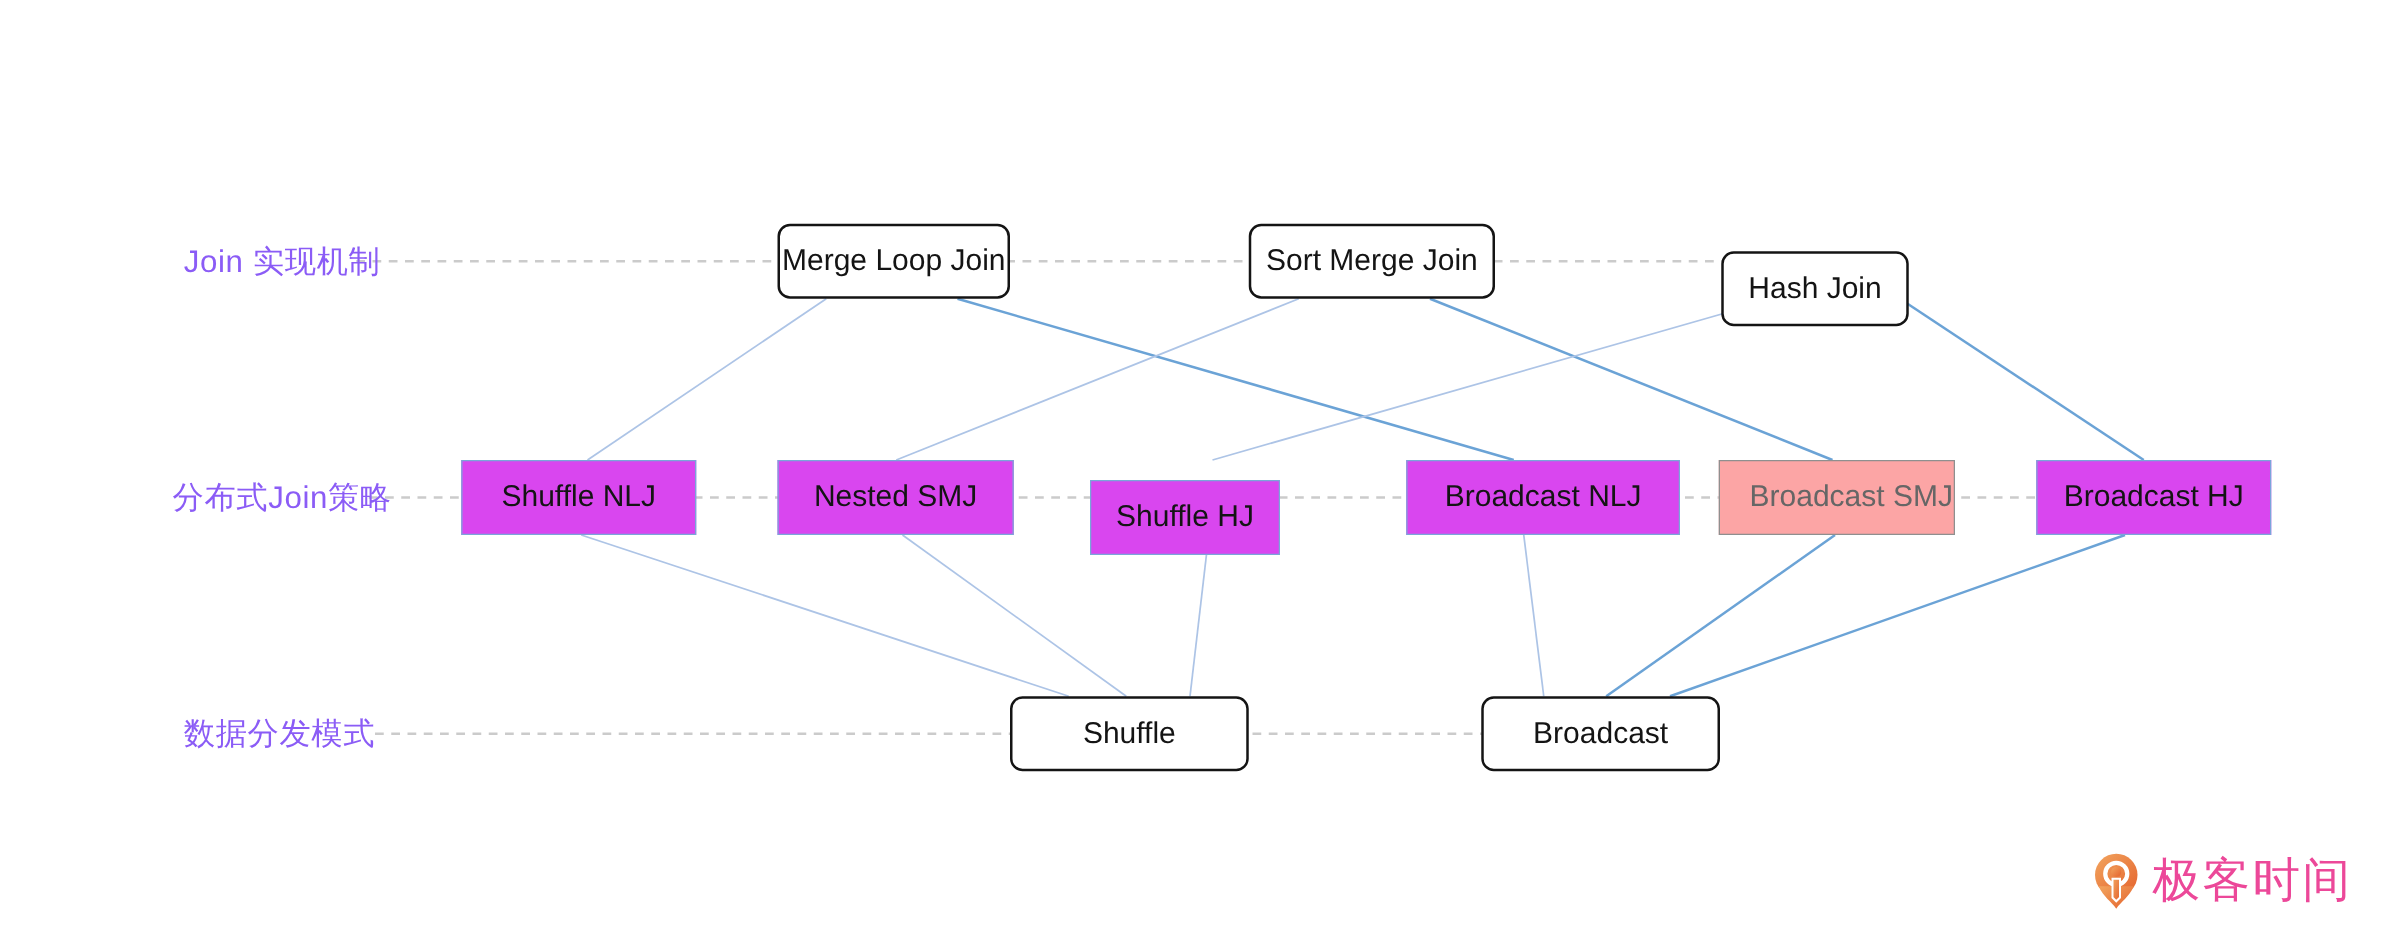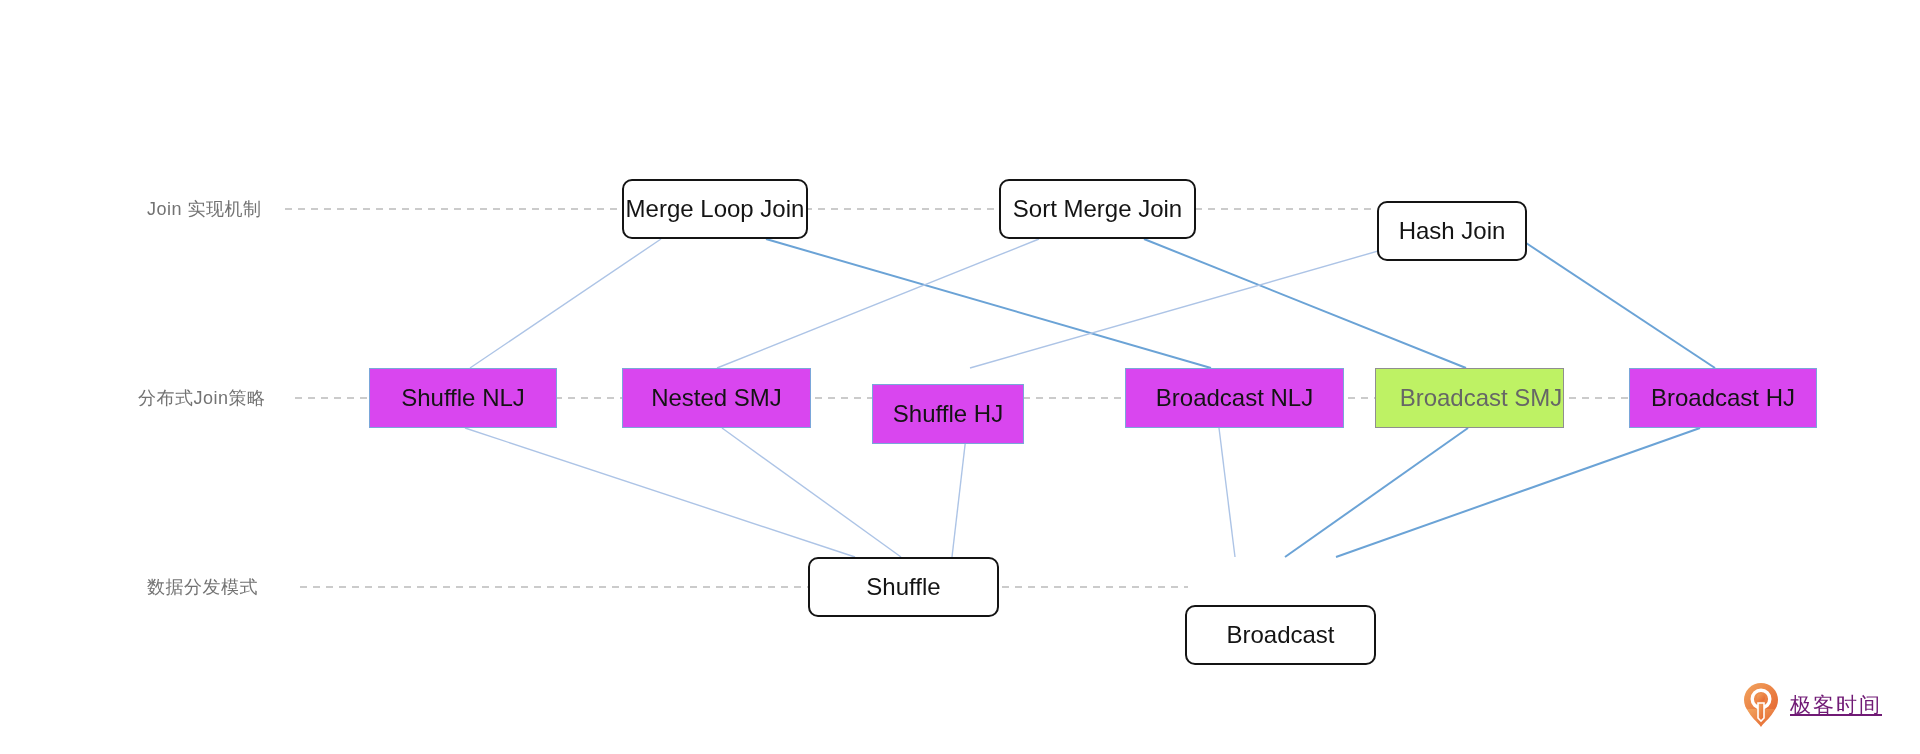--- a/index.html
+++ b/index.html
@@ -12,22 +12,22 @@
     font-family: "Liberation Sans", "DejaVu Sans", sans-serif;
   }
   svg.edge-layer {
     position: absolute;
     left: 0; top: 0;
     width: 1920px; height: 754px;
   }
   .row-label {
     position: absolute;
     transform: translateY(-50%);
-    font-size: 18px;
-    color: #737373;
+    font-size: 25px;
+    color: #8b5cf6;
     letter-spacing: 0.5px;
     white-space: nowrap;
   }
   .node {
     position: absolute;
     display: flex;
     align-items: center;
     justify-content: center;
     font-size: 24px;
     color: #141414;
@@ -39,38 +39,37 @@
     border: 2px solid #141414;
     border-radius: 10px;
     background: #ffffff;
   }
   .node.blue {
     border: 1.5px solid #7aa6d9;
     background: #d946ef;
   }
   .node.gray {
     border: 1.5px solid #8f8f8f;
-    background: #bef264;
+    background: #fca5a5;
     color: #666666;
     padding-left: 23px;
   }
   .logo {
     position: absolute;
     right: 38px;
     bottom: 24px;
     display: flex;
     align-items: center;
     gap: 8px;
   }
   .logo-text {
-    font-size: 21px;
-    color: #701a75;
+    font-size: 38px;
+    color: #ec4899;
     letter-spacing: 2px;
     white-space: nowrap;
-    text-decoration: underline;
   }
 </style>
 </head>
 <body>
 
 <div class="stage">
 
   <svg class="edge-layer" viewBox="0 0 1920 754" xmlns="http://www.w3.org/2000/svg">
       <line x1="285" y1="209" x2="1380" y2="209" stroke="#cbcbcb" stroke-width="2" stroke-dasharray="7 6"></line>
       <line x1="295" y1="398" x2="1632" y2="398" stroke="#cbcbcb" stroke-width="2" stroke-dasharray="7 6"></line>
@@ -118,21 +117,21 @@
       </div>
       <div class="node gray" style="left: 1375px; top: 368px; width: 189px; height: 60px;">
         <span>Broadcast SMJ</span>
       </div>
       <div class="node blue" style="left: 1629px; top: 368px; width: 188px; height: 60px;">
         <span>Broadcast HJ</span>
       </div>
       <div class="node white" style="left: 808px; top: 557px; width: 191px; height: 60px;">
         <span>Shuffle</span>
       </div>
-      <div class="node white" style="left: 1185px; top: 557px; width: 191px; height: 60px; margin-top: 48px;">
+      <div class="node white" style="left: 1185px; top: 557px; width: 191px; height: 60px;">
         <span>Broadcast</span>
       </div>
     </div>
 
   <div class="logo">
     <svg width="42" height="50" viewBox="0 0 42 50">
       <defs>
         <linearGradient id="lg-orange" x1="0" y1="0" x2="1" y2="1">
           <stop offset="0" stop-color="#f2a55f"></stop>
           <stop offset="1" stop-color="#e4622d"></stop>

